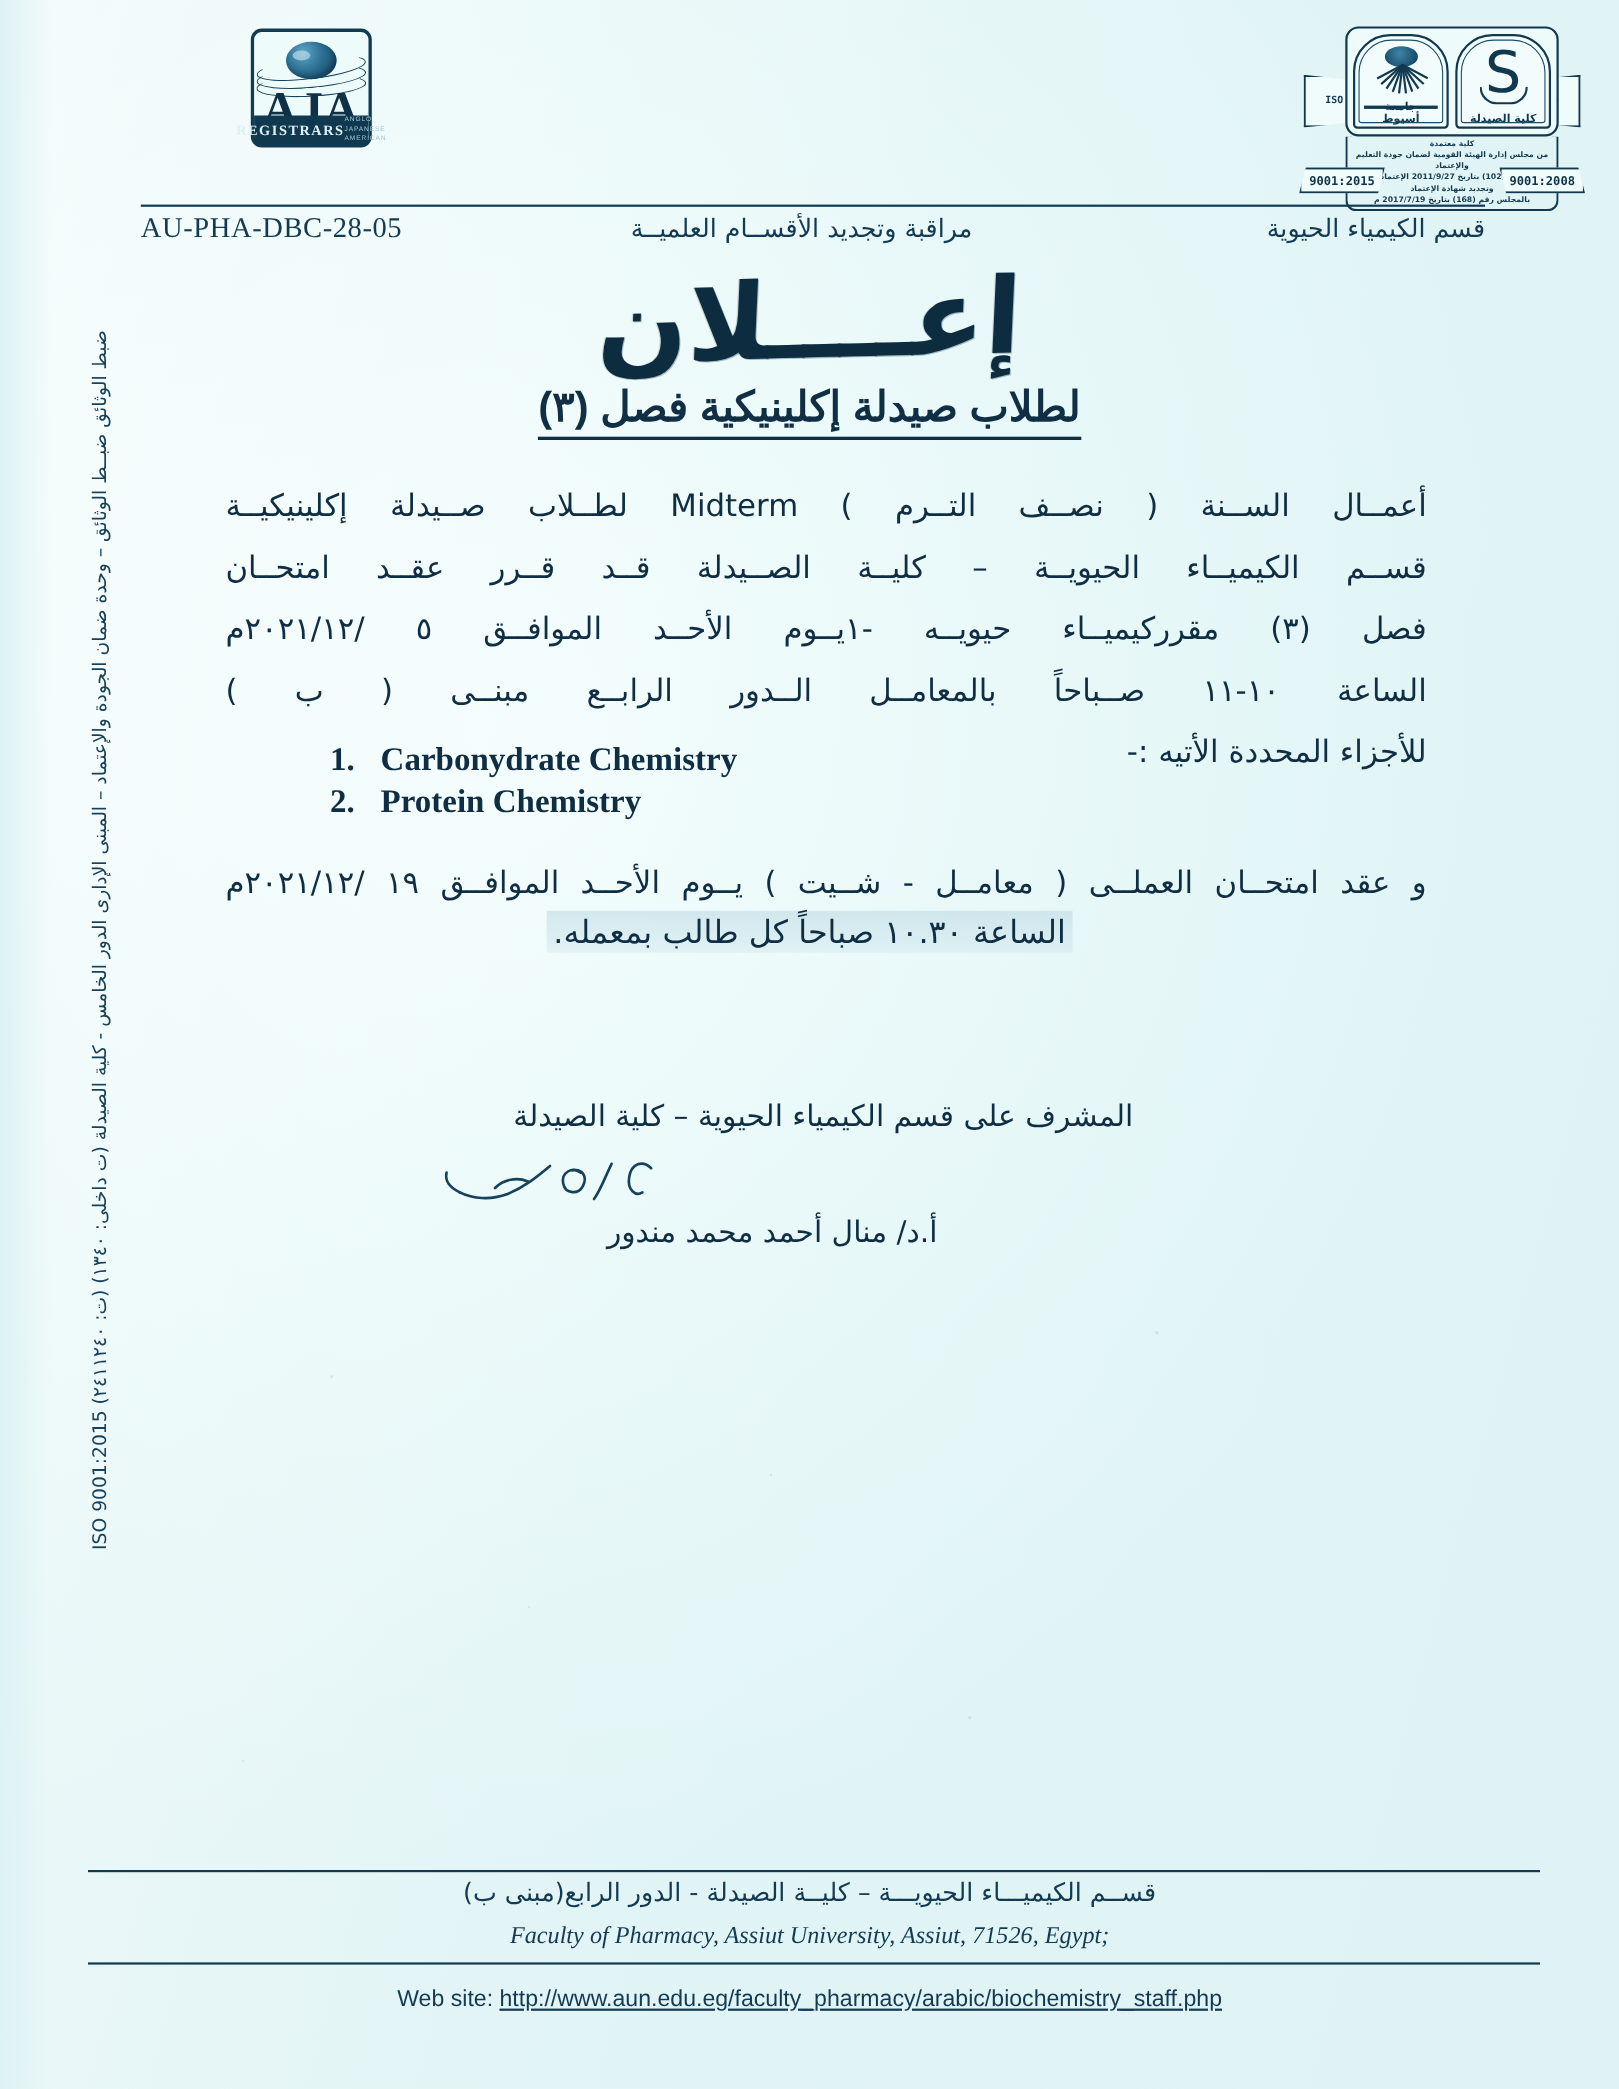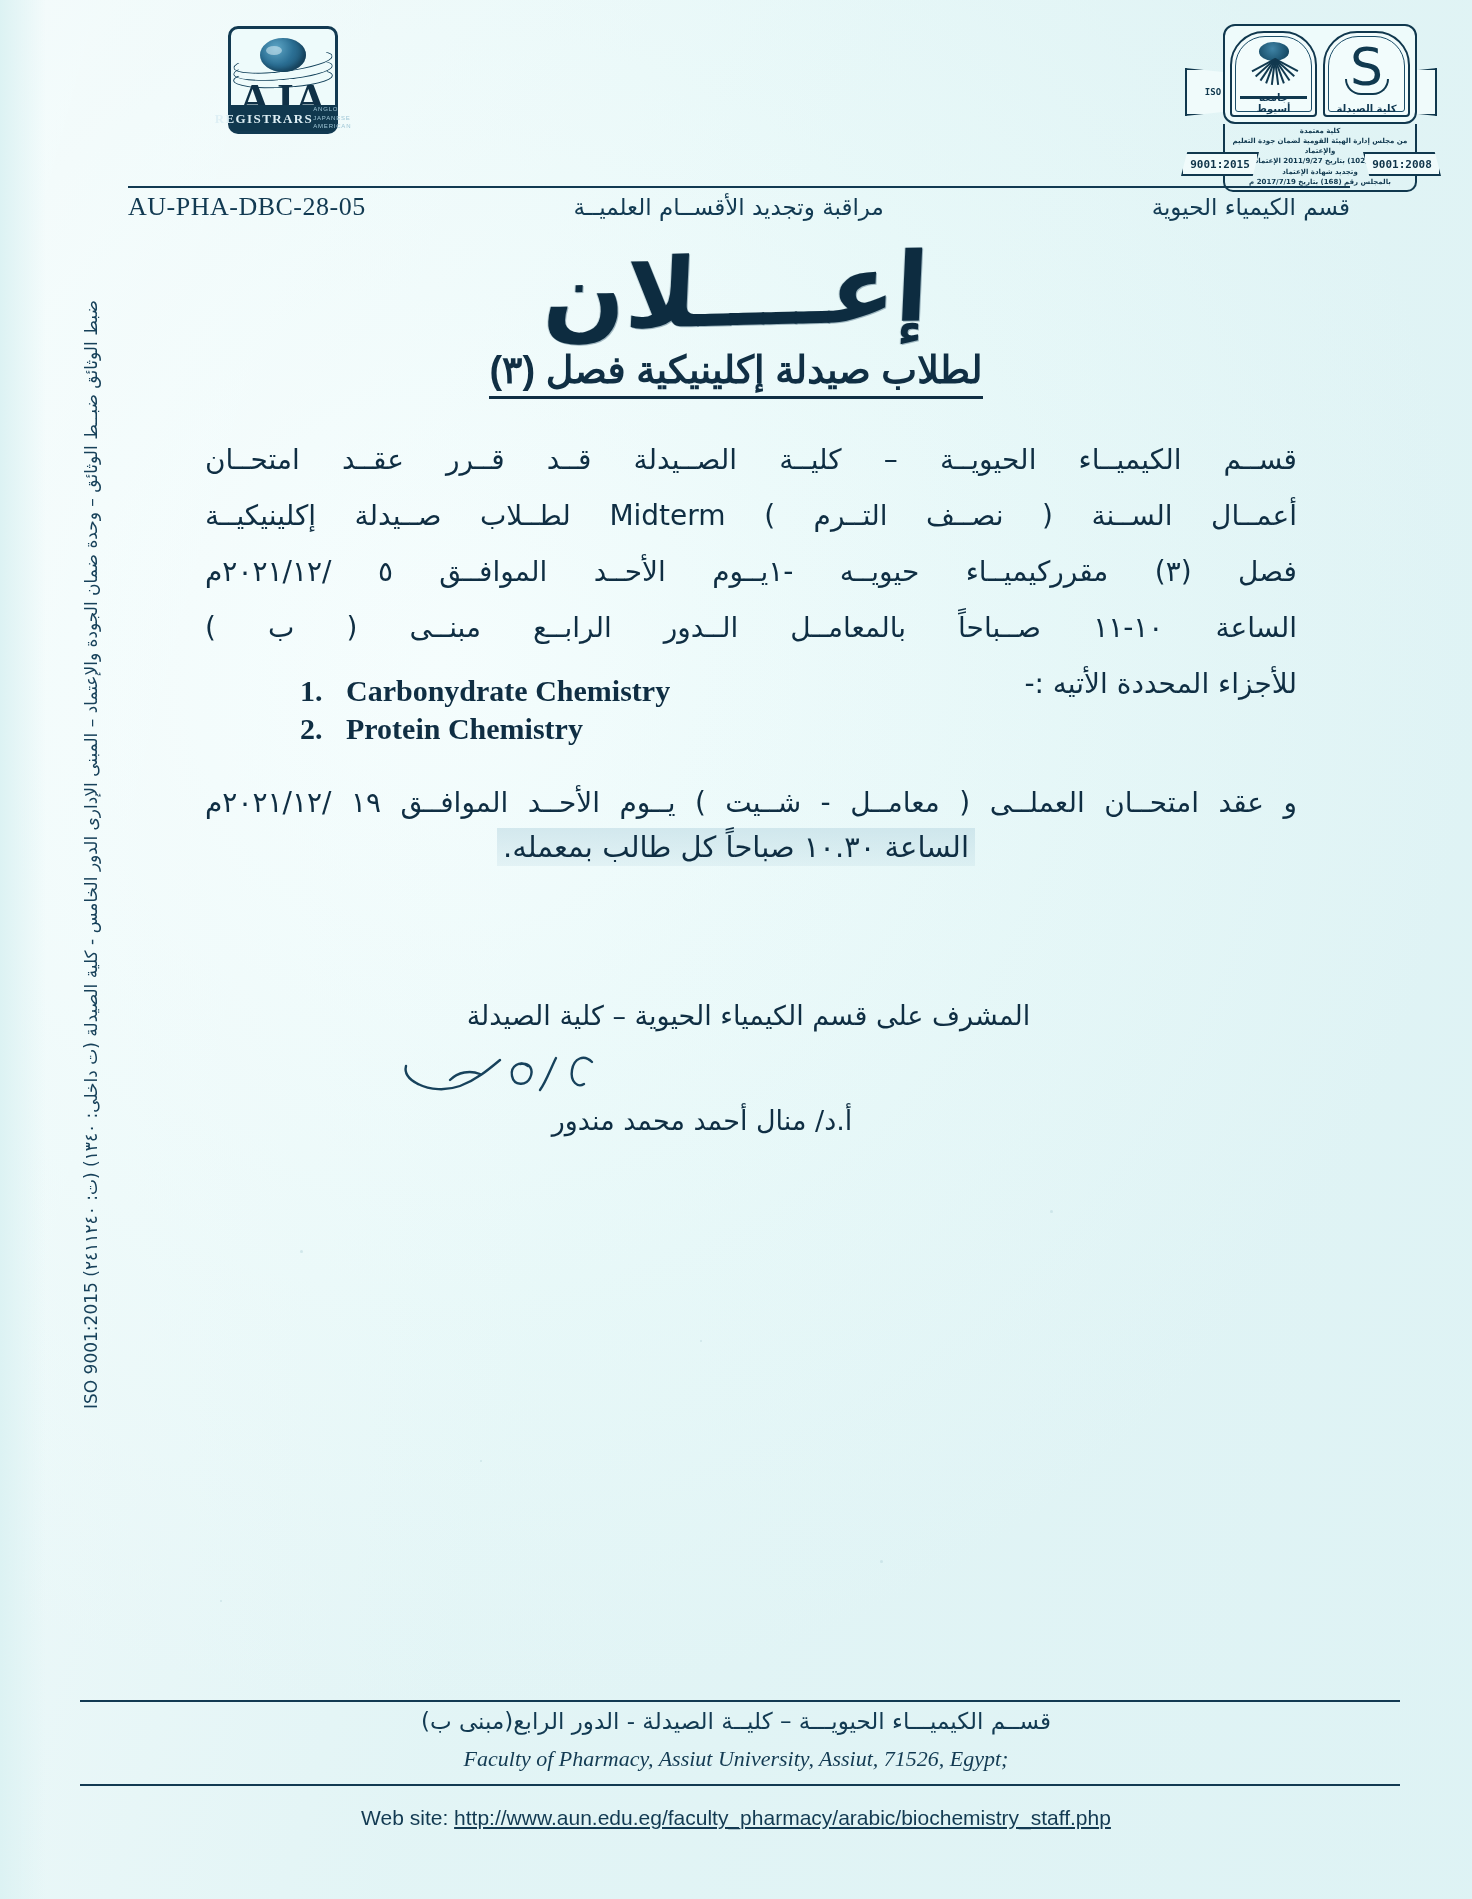--- a/index.html
+++ b/index.html
@@ -579,26 +579,26 @@
     <div class="header-mid">مراقبة وتجديد الأقســام العلميــة</div>
     <div class="header-right">قسم الكيمياء الحيوية</div>
   </div>
 
   <div class="title-main">إعــــلان</div>
   <div class="title-sub">
     <span>لطلاب صيدلة إكلينيكية فصل (٣)</span>
   </div>
 
   <div class="body-block">
-    <p>قســم الكيميــاء الحيويــة – كليــة الصــيدلة قــد قــرر عقــد امتحــان</p>
     <p>
       <span>أعمــال الســنة ( نصــف التــرم )</span>
       <span class="ltr">Midterm</span>
       <span>لطــلاب صــيدلة إكلينيكيــة</span>
     </p>
+    <p>قســم الكيميــاء الحيويــة – كليــة الصــيدلة قــد قــرر عقــد امتحــان</p>
     <p>فصل (٣) مقرركيميــاء حيويــه -١يــوم الأحــد الموافــق ٥ /٢٠٢١/١٢م</p>
     <p>الساعة ١٠-١١ صــباحاً بالمعامــل الــدور الرابــع مبنــى ( ب )</p>
     <p class="last">للأجزاء المحددة الأتيه :-</p>
   </div>
 
   <div class="topic-list">
     <div class="row">
       <span class="num">1.</span>
       <span>Carbonydrate  Chemistry</span>
     </div>

